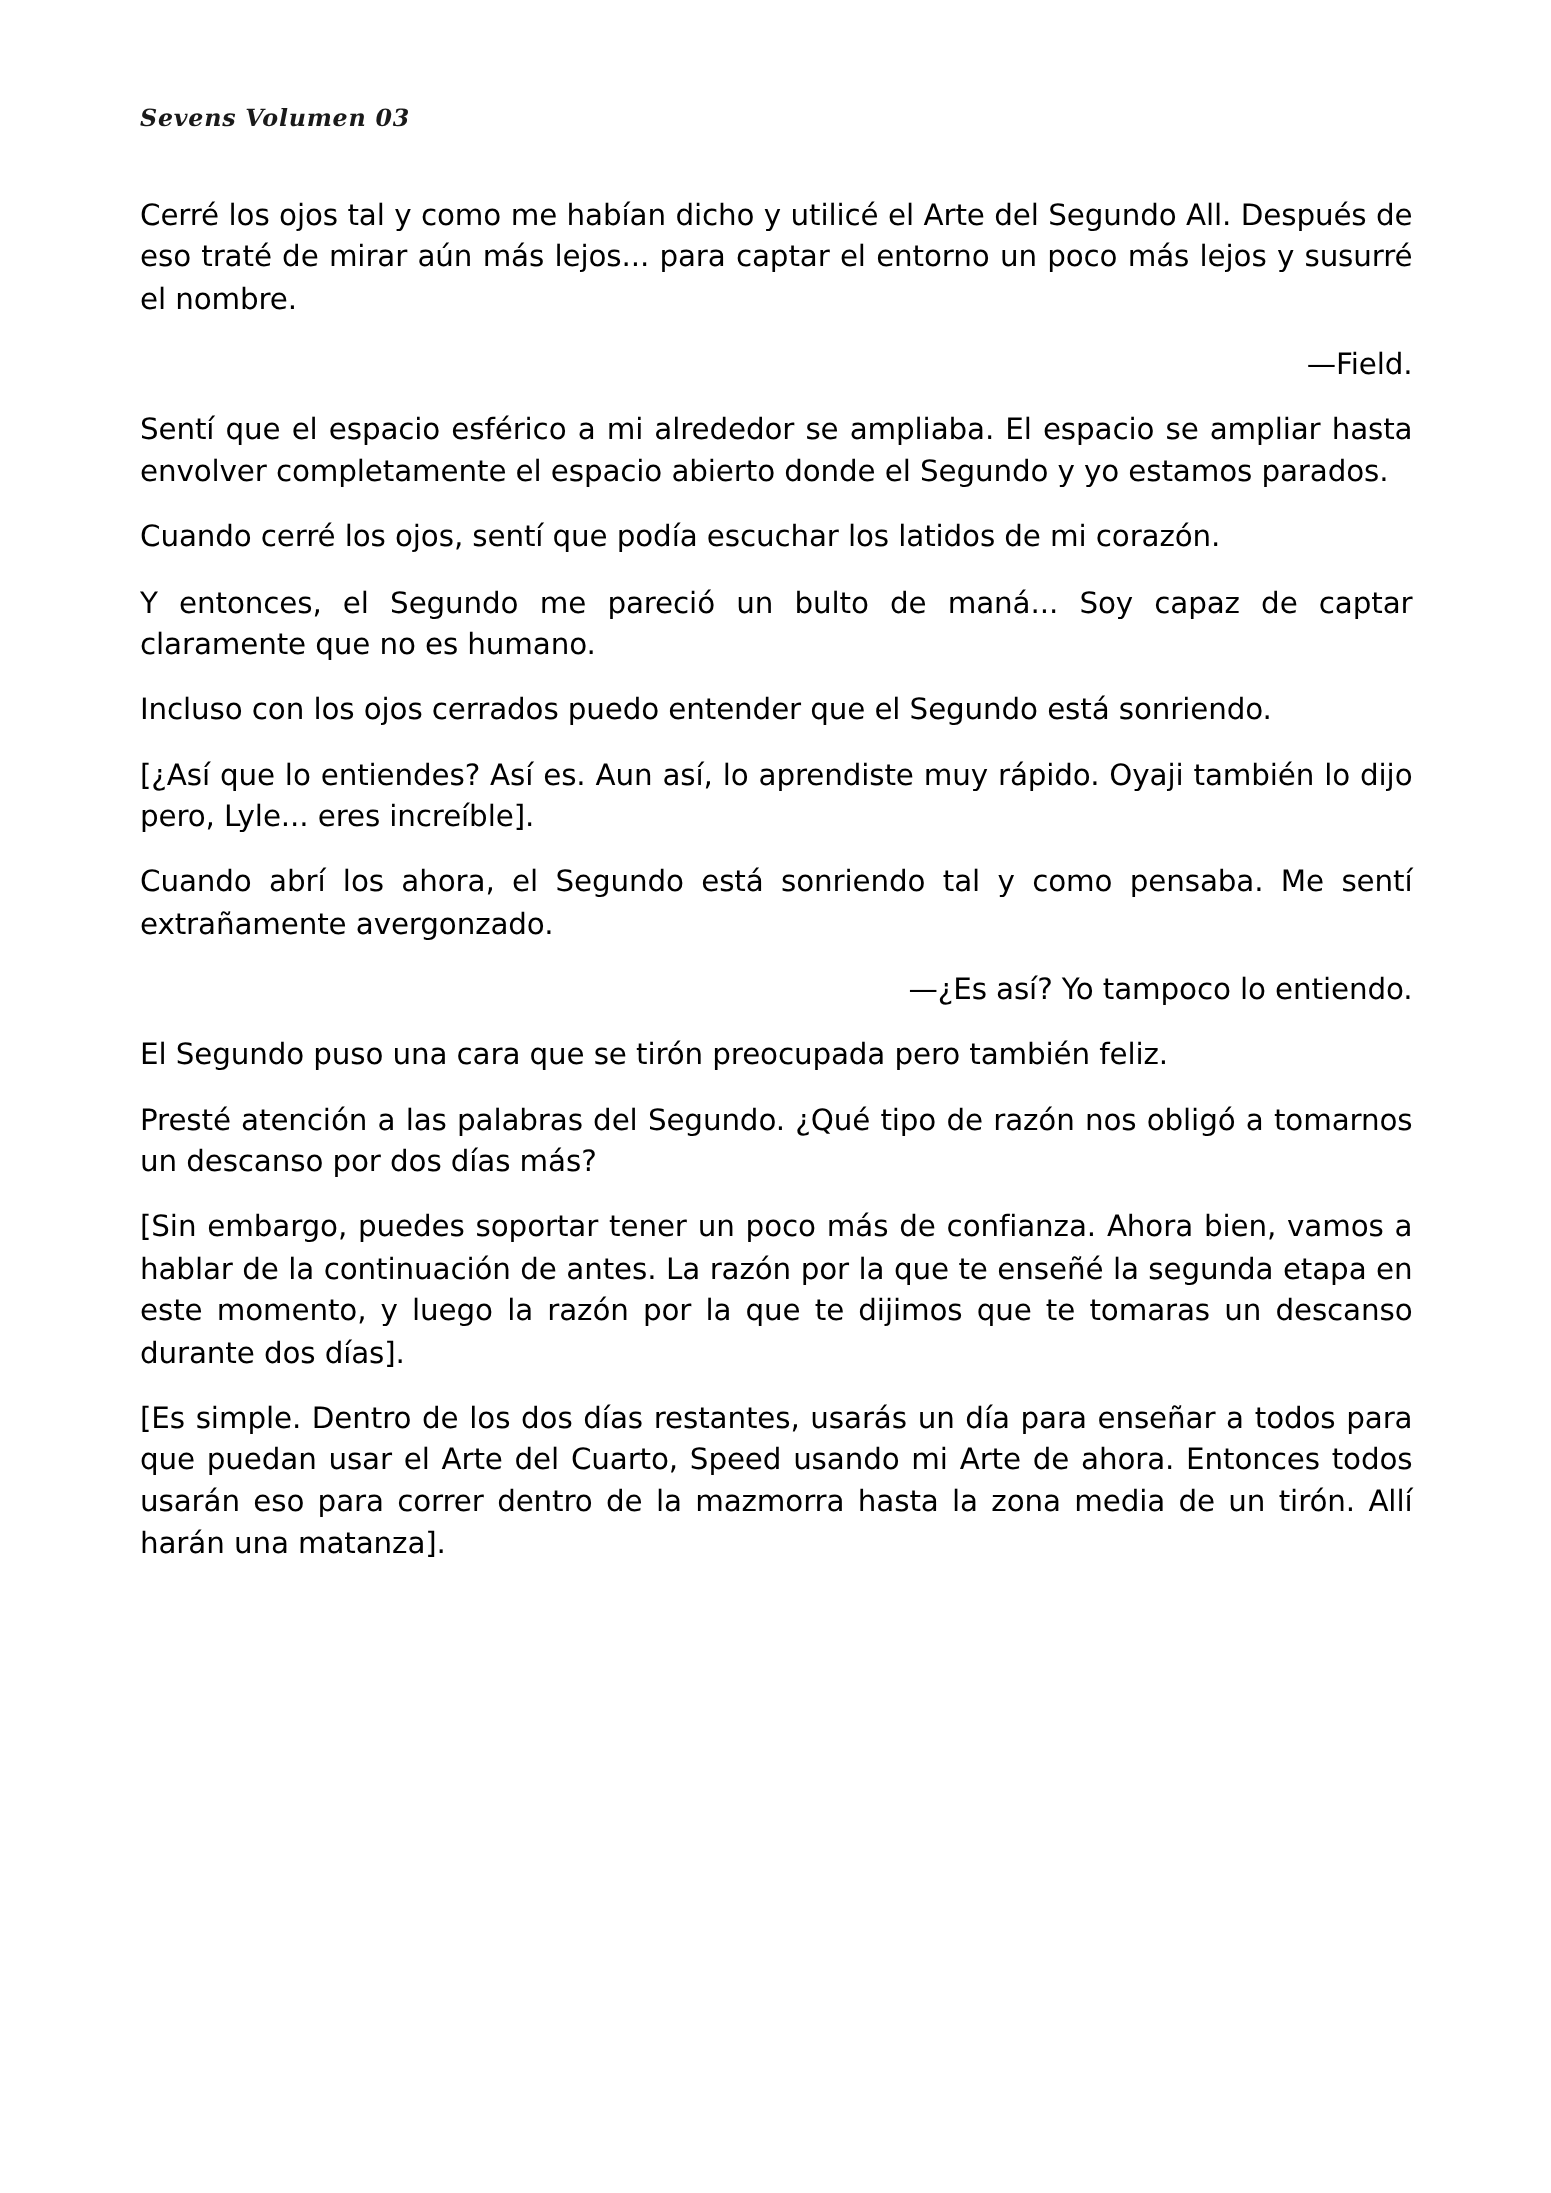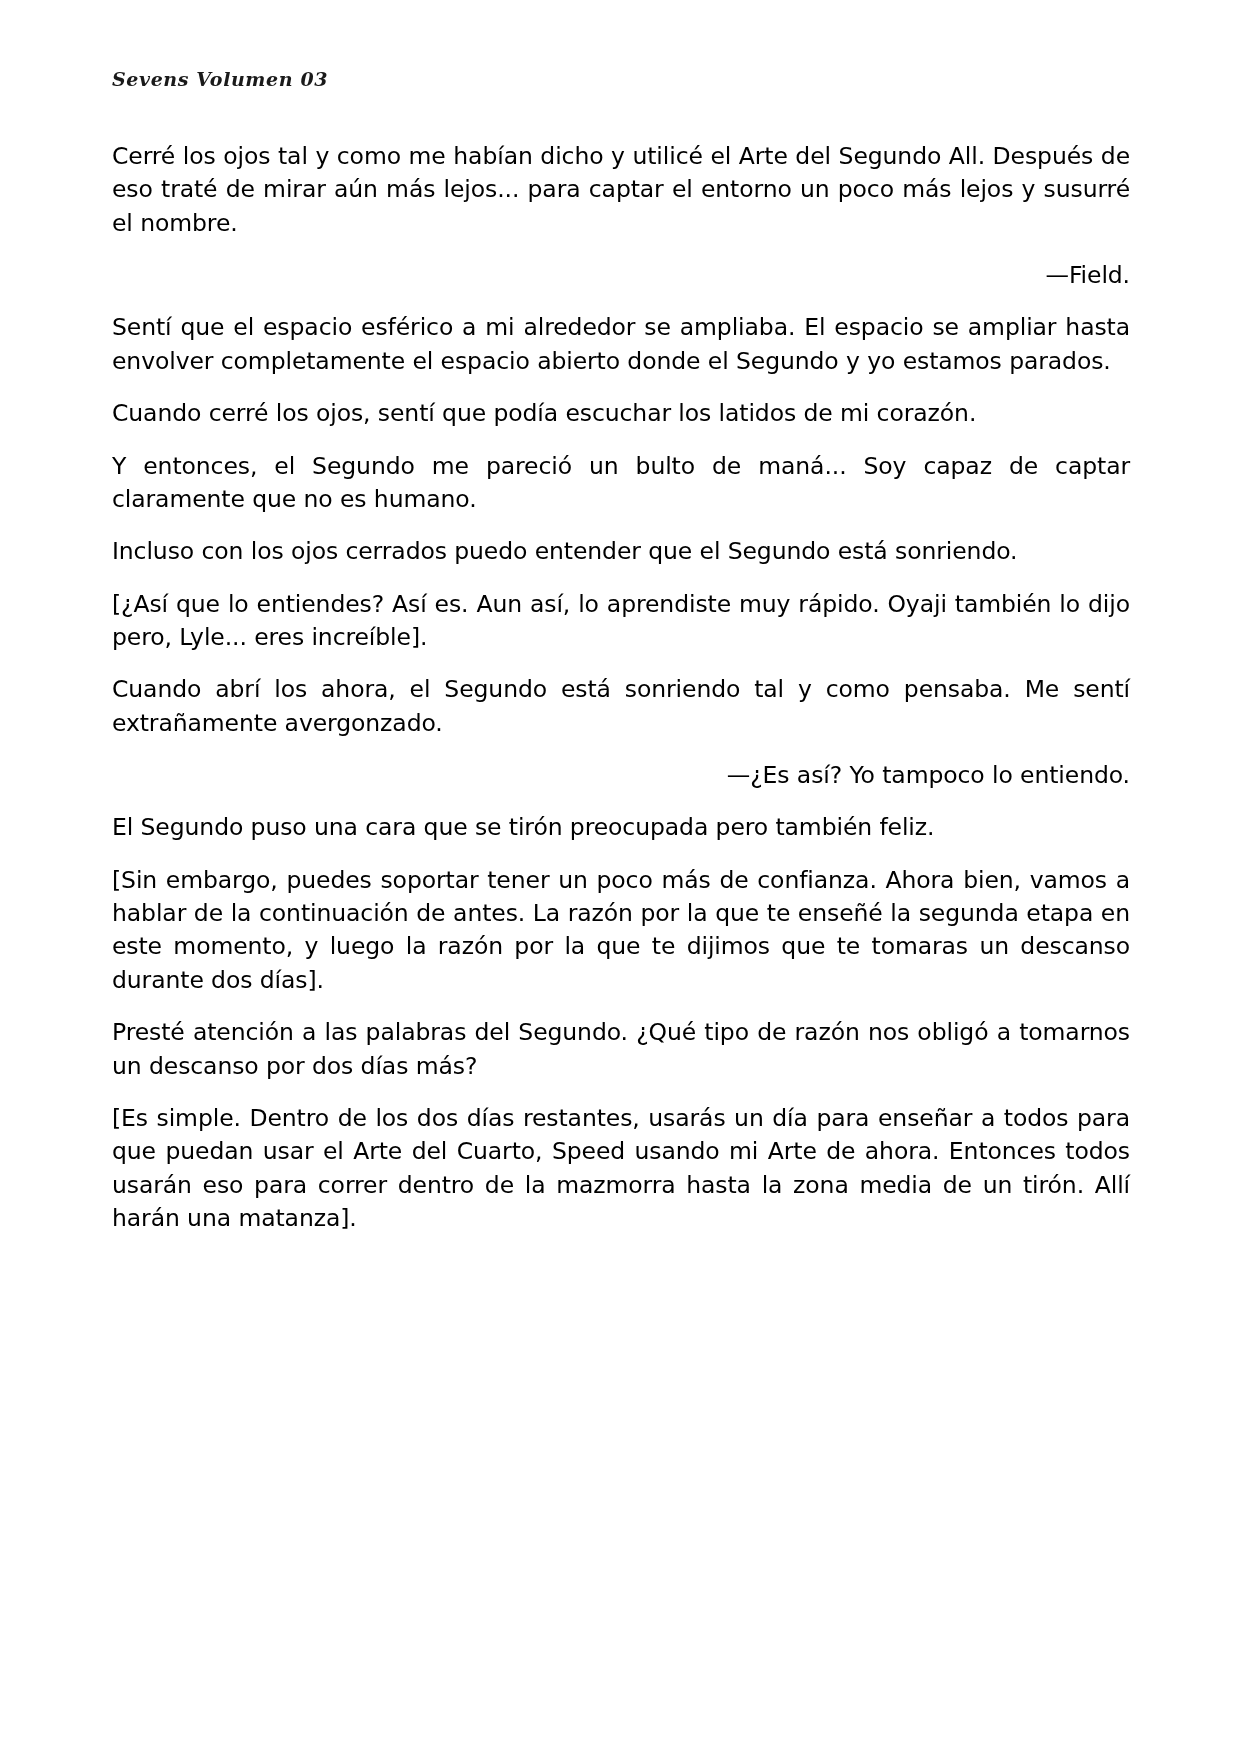--- a/index.html
+++ b/index.html
@@ -8,20 +8,21 @@
     background: #ffffff;
   }
   .page {
     width: 1241px;
     height: 1354px;
     position: relative;
     background: #ffffff;
     box-sizing: border-box;
     font-family: "DejaVu Sans", sans-serif;
     overflow: hidden;
+    margin-top: 16px;
   }
   .header {
     position: absolute;
     top: 68px;
     left: 112px;
     width: 1020px;
     font-family: "DejaVu Serif", serif;
     font-style: italic;
     font-weight: bold;
     font-size: 19px;
@@ -83,22 +84,22 @@
     <p class="para">Cerré los ojos tal y como me habían dicho y utilicé el Arte del Segundo All. Después de eso traté de mirar aún más lejos... para captar el entorno un poco más lejos y susurré el nombre.</p>
     <p class="para dialogue">—Field.</p>
     <p class="para">Sentí que el espacio esférico a mi alrededor se ampliaba. El espacio se ampliar hasta envolver completamente el espacio abierto donde el Segundo y yo estamos parados.</p>
     <p class="para">Cuando cerré los ojos, sentí que podía escuchar los latidos de mi corazón.</p>
     <p class="para">Y entonces, el Segundo me pareció un bulto de maná... Soy capaz de captar claramente que no es humano.</p>
     <p class="para">Incluso con los ojos cerrados puedo entender que el Segundo está sonriendo.</p>
     <p class="para">[¿Así que lo entiendes? Así es. Aun así, lo aprendiste muy rápido. Oyaji también lo dijo pero, Lyle... eres increíble].</p>
     <p class="para">Cuando abrí los ahora, el Segundo está sonriendo tal y como pensaba. Me sentí extrañamente avergonzado.</p>
     <p class="para dialogue">—¿Es así? Yo tampoco lo entiendo.</p>
     <p class="para">El Segundo puso una cara que se tirón preocupada pero también feliz.</p>
+    <p class="para">Presté atención a las palabras del Segundo. ¿Qué tipo de razón nos obligó a tomarnos un descanso por dos días más?</p>
     <p class="para">[Sin embargo, puedes soportar tener un poco más de confianza. Ahora bien, vamos a hablar de la continuación de antes. La razón por la que te enseñé la segunda etapa en este momento, y luego la razón por la que te dijimos que te tomaras un descanso durante dos días].</p>
-    <p class="para">Presté atención a las palabras del Segundo. ¿Qué tipo de razón nos obligó a tomarnos un descanso por dos días más?</p>
     <p class="para">[Es simple. Dentro de los dos días restantes, usarás un día para enseñar a todos para que puedan usar el Arte del Cuarto, Speed usando mi Arte de ahora. Entonces todos usarán eso para correr dentro de la mazmorra hasta la zona media de un tirón. Allí harán una matanza].</p>
   </div>
 
   <div class="footer-rule"></div>
 
   <div class="footer">
     <div>Gladheim Translations</div>
     <div>Página 5</div>
   </div>
 

